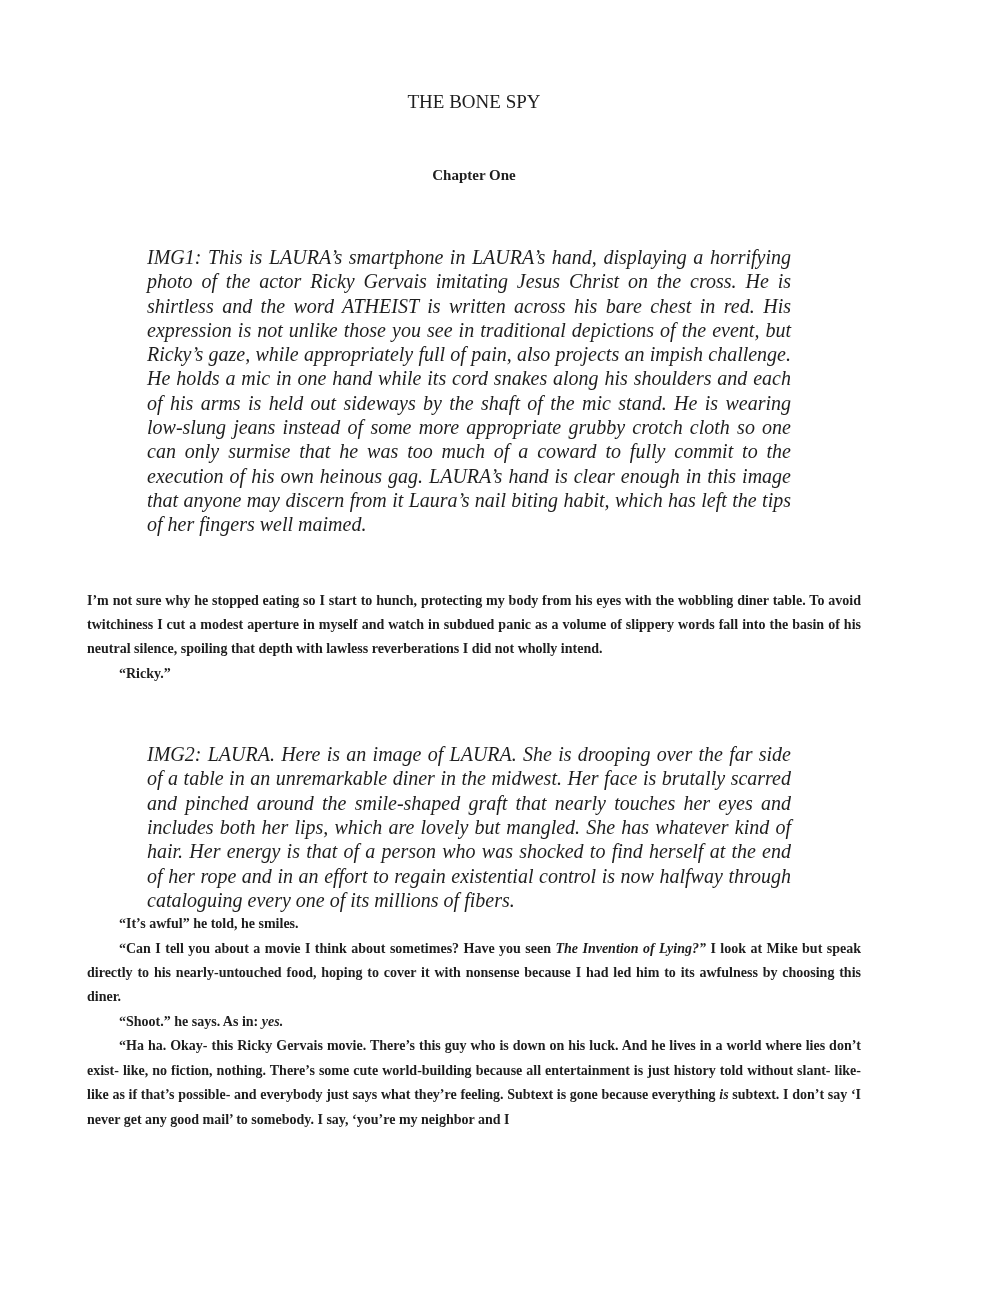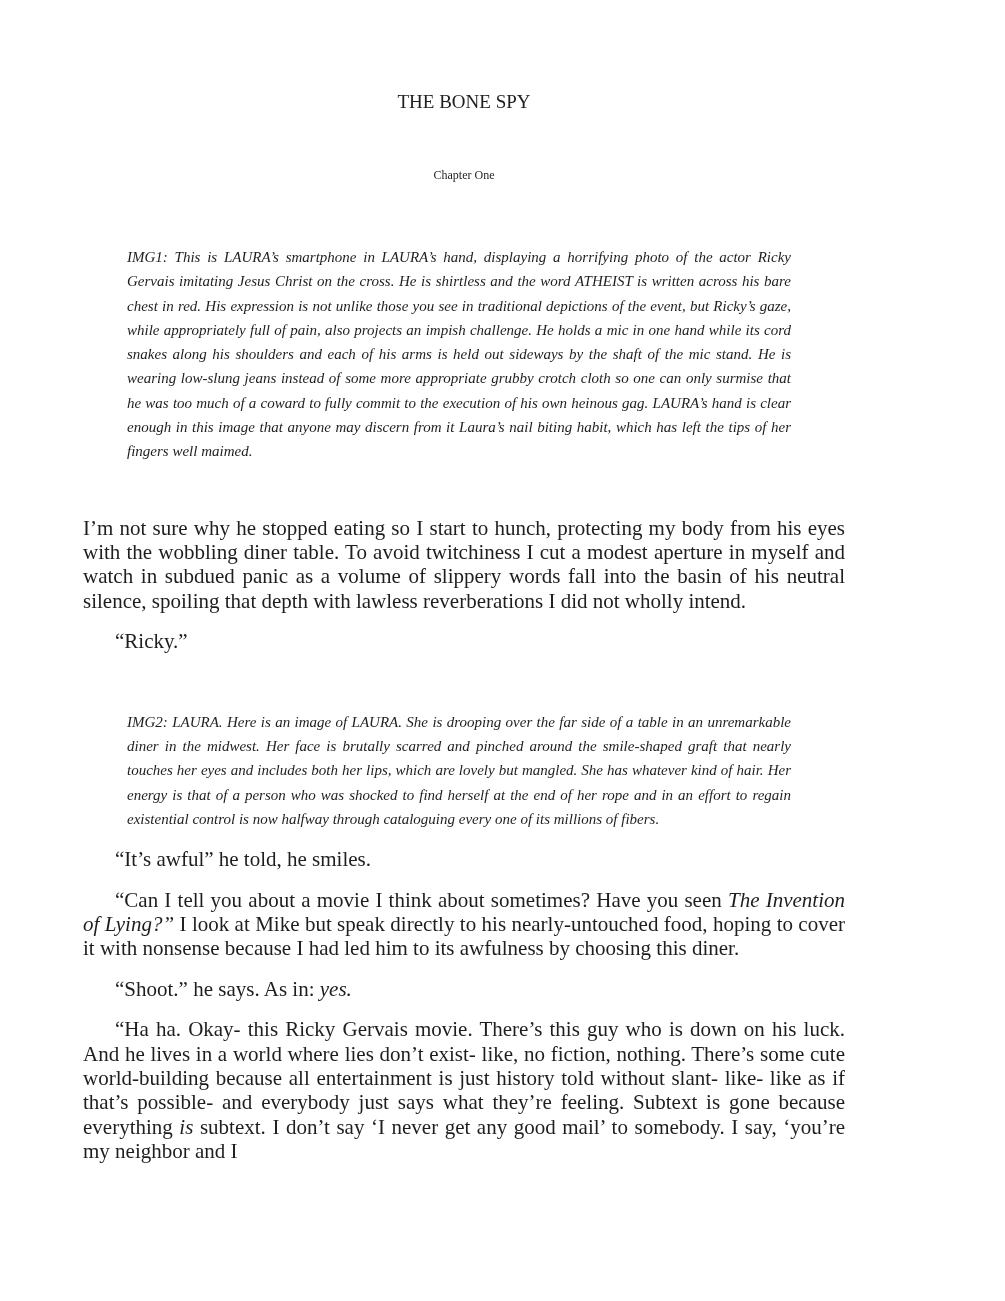--- a/index.html
+++ b/index.html
@@ -11,48 +11,49 @@
     width: 1005px;
     height: 1301px;
     overflow: hidden;
     font-family: "Liberation Serif", serif;
     color: #1e1e1e;
   }
   .page {
     box-sizing: border-box;
     width: 1005px;
     height: 1301px;
-    padding: 88px 144px 0 67px;
+    padding: 88px 144px 0 87px;
   }
   .title-line {
     text-align: center;
     font-size: 19px;
     line-height: 27px;
     margin: 0;
     font-weight: normal;
   }
   .chapter-heading {
     text-align: center;
-    font-size: 12px;
+    font-size: 15px;
     line-height: 27px;
     margin: 47px 0 0 0;
-    font-weight: normal;
+    font-weight: bold;
   }
   .blockquote {
     font-style: italic;
     text-align: justify;
-    font-size: 15px;
+    font-size: 20px;
     line-height: 24.3px;
     margin: 56px 70px 0 60px;
   }
   .para {
-    margin: 16px;
+    margin: 0;
     text-align: justify;
-    font-size: 21px;
+    font-size: 14px;
     line-height: 24.4px;
+    font-weight: bold;
   }
   .after-gap {
     margin-top: 52px;
   }
   .indent {
     text-indent: 32px;
   }
   em { font-style: italic; }
 </style>
 </head>

